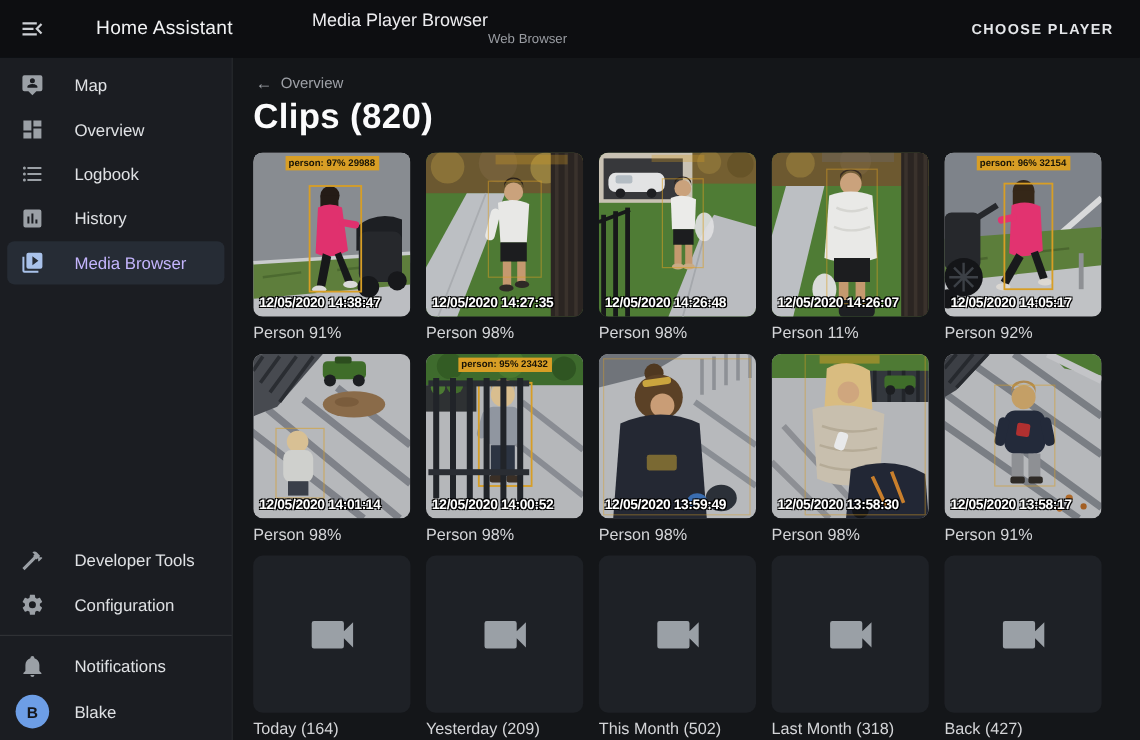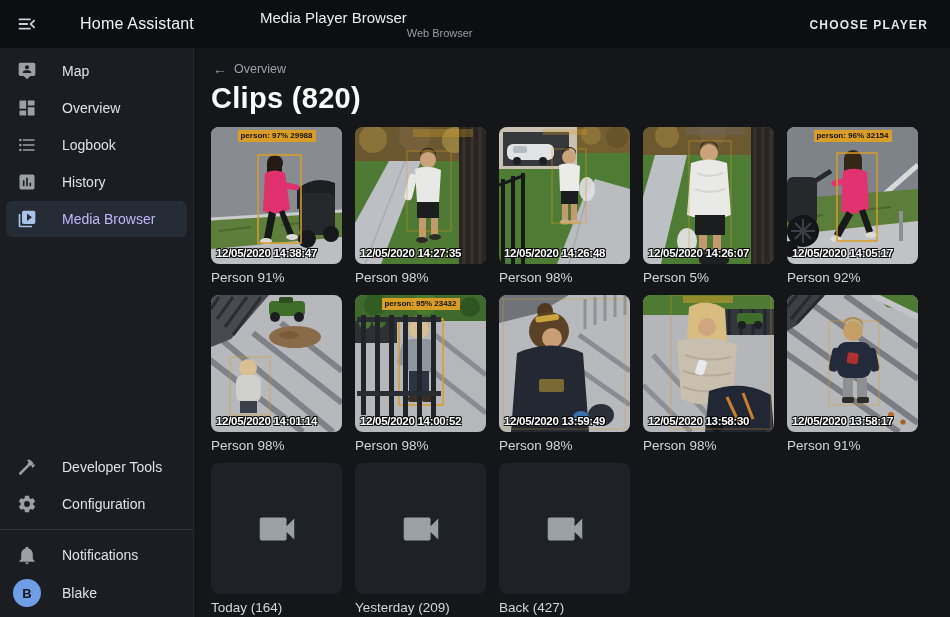--- a/index.html
+++ b/index.html
@@ -272,21 +272,21 @@
 <rect x="56" y="108" width="8" height="22" fill="#c5996f"></rect>
             <rect x="70" y="108" width="8" height="20" fill="#c5996f"></rect>
 <ellipse cx="44" cy="114" rx="10" ry="13" fill="#e1e2e4" opacity=".95"></ellipse>
 <rect x="56" y="123" width="30" height="14" rx="4" fill="#1e2023"></rect>
 <rect x="46" y="14" width="42" height="112" fill="none" stroke="#d89e25" stroke-width="1" opacity=".5"></rect>
 <rect x="42" y="0" width="60" height="8" fill="#6e655a" opacity=".55"></rect>
 </svg>
 
       <div class="ts">12/05/2020 14:26:07</div>
     </div>
-    <div class="caption">Person 5%</div>
+    <div class="caption">Person 11%</div>
   </div>
 
   <div class="cell">
     <div class="thumb">
 <svg class="scene" viewBox="0 0 131 137" preserveAspectRatio="none">
 <rect width="131" height="137" fill="#c0c2c5"></rect>
             <rect width="131" height="72" fill="#7e838a"></rect>
 <path d="M92,72 L131,38" stroke="#d8d9da" stroke-width="5" fill="none"></path>
 <path d="M0,72 L131,62 L131,94 L0,108 Z" fill="#5c7e3b"></path>
 <path d="M6,92 L36,88 M66,84 L104,80" stroke="#4b672f" stroke-width="2" fill="none"></path>
@@ -463,21 +463,37 @@
 
   <div class="cell">
     <div class="folder">
           <svg viewBox="0 0 24 24">
             <path d="M17,10.5V7A1,1 0 0,0 16,6H4A1,1 0 0,0 3,7V17A1,1 0 0,0 4,18H16A1,1 0 0,0 17,17V13.5L21,17.5V6.5L17,10.5Z"></path>
           </svg>
         </div>
     <div class="caption">Yesterday (209)</div>
   </div>
 
-
+  <div class="cell">
+    <div class="folder">
+          <svg viewBox="0 0 24 24">
+            <path d="M17,10.5V7A1,1 0 0,0 16,6H4A1,1 0 0,0 3,7V17A1,1 0 0,0 4,18H16A1,1 0 0,0 17,17V13.5L21,17.5V6.5L17,10.5Z"></path>
+          </svg>
+        </div>
+    <div class="caption">This Month (502)</div>
+  </div>
+
+  <div class="cell">
+    <div class="folder">
+          <svg viewBox="0 0 24 24">
+            <path d="M17,10.5V7A1,1 0 0,0 16,6H4A1,1 0 0,0 3,7V17A1,1 0 0,0 4,18H16A1,1 0 0,0 17,17V13.5L21,17.5V6.5L17,10.5Z"></path>
+          </svg>
+        </div>
+    <div class="caption">Last Month (318)</div>
+  </div>
 
   <div class="cell">
     <div class="folder">
           <svg viewBox="0 0 24 24">
             <path d="M17,10.5V7A1,1 0 0,0 16,6H4A1,1 0 0,0 3,7V17A1,1 0 0,0 4,18H16A1,1 0 0,0 17,17V13.5L21,17.5V6.5L17,10.5Z"></path>
           </svg>
         </div>
     <div class="caption">Back (427)</div>
   </div>
 </div>

